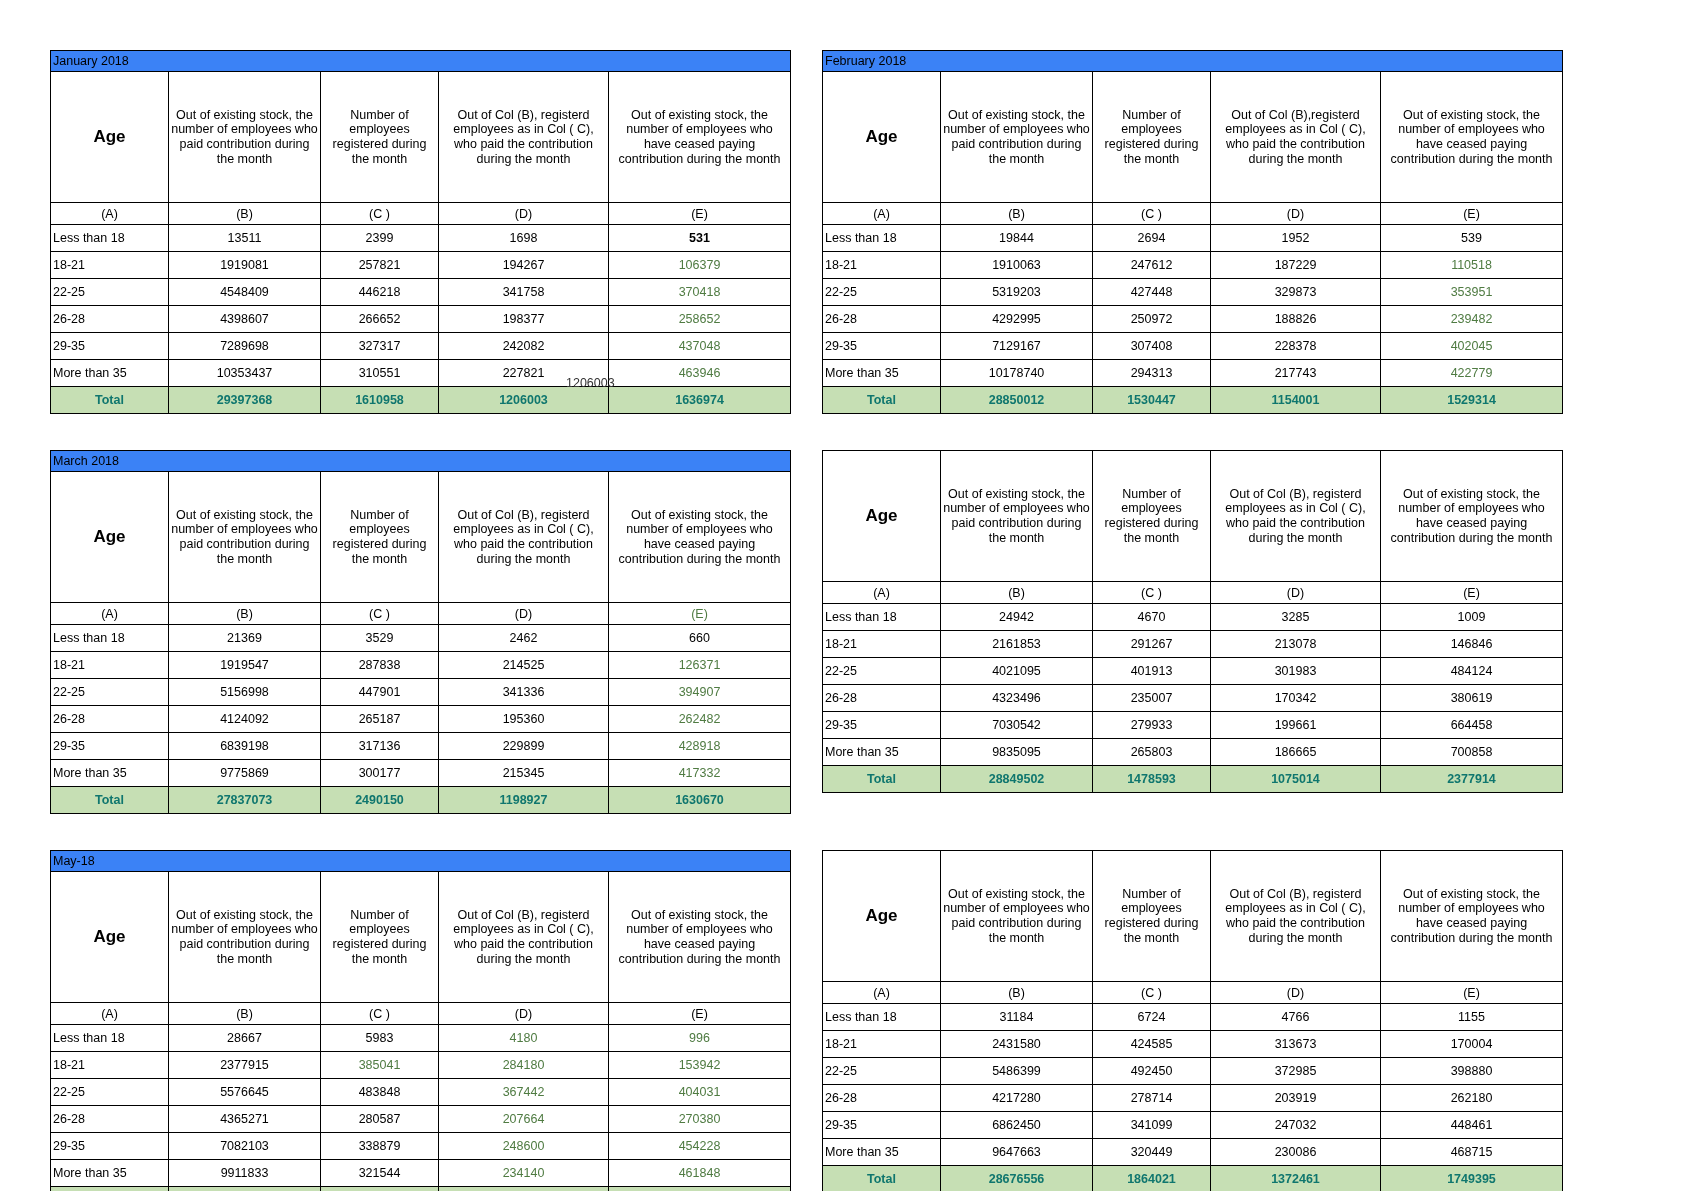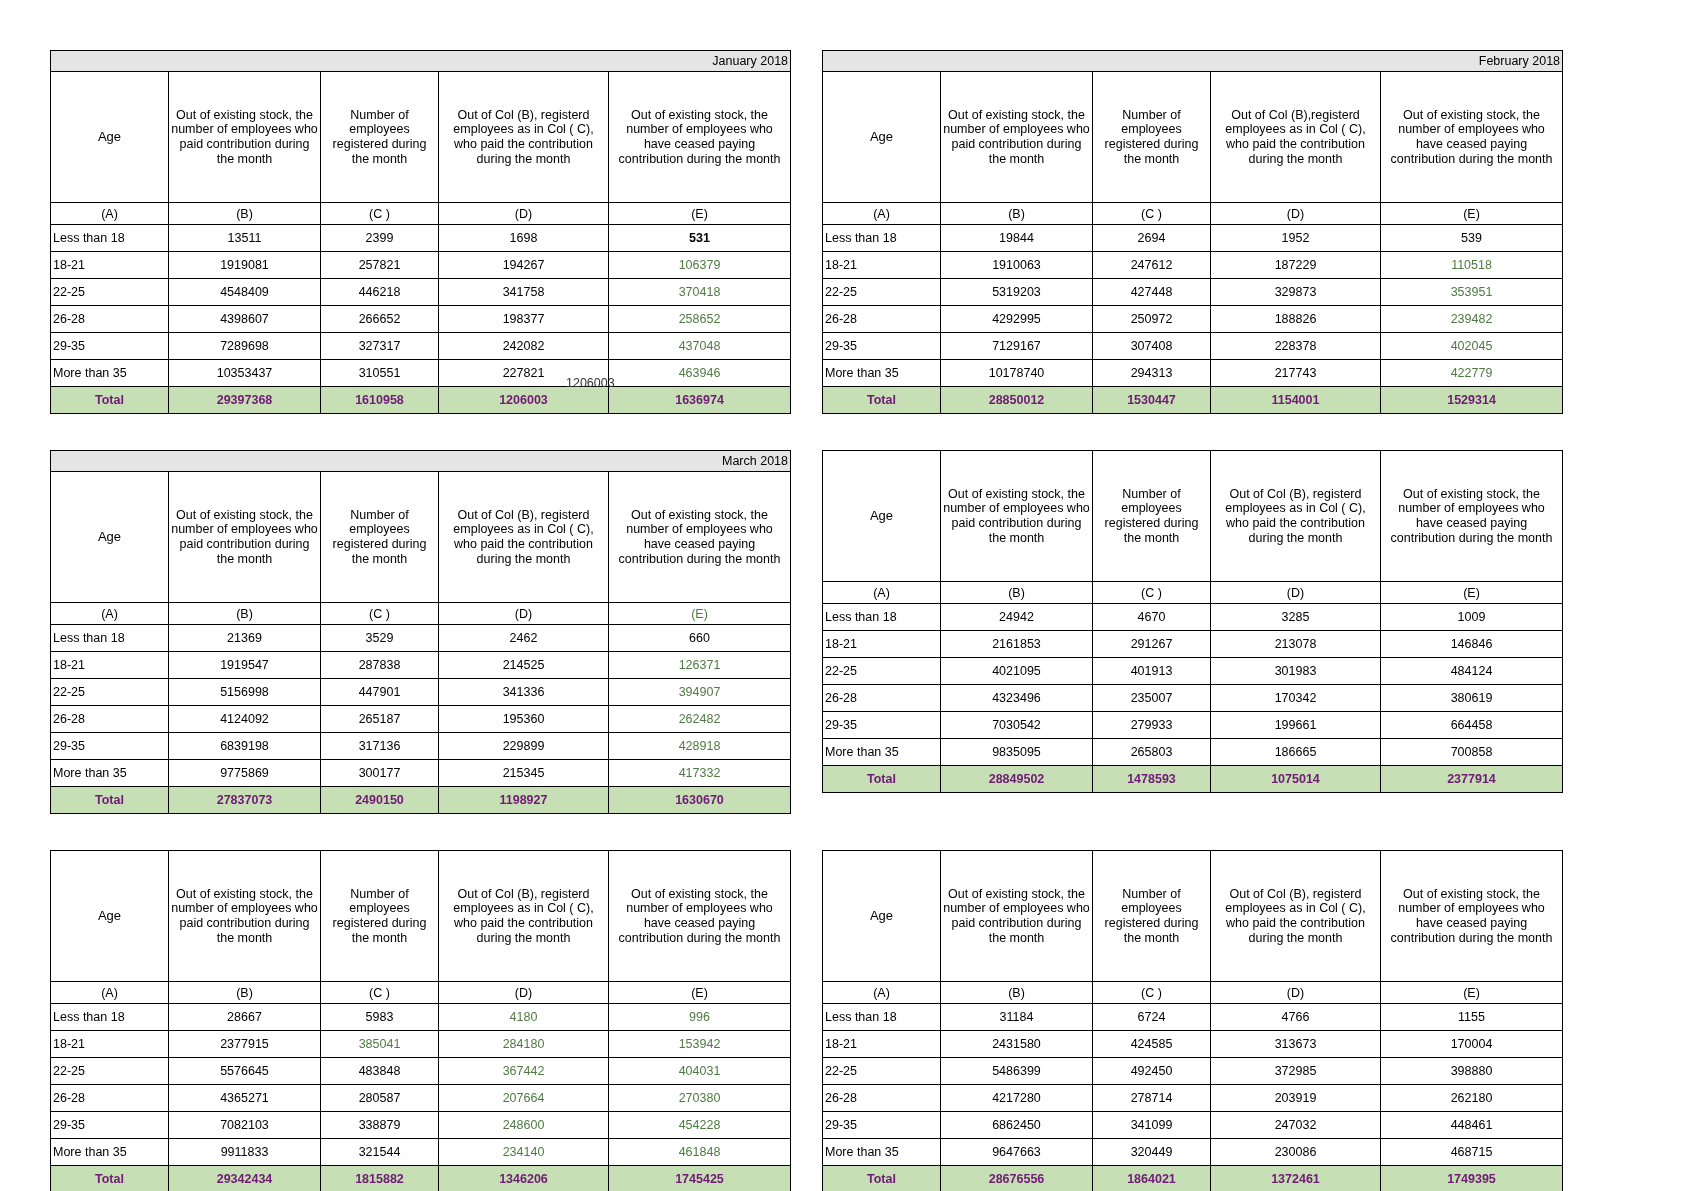--- a/index.html
+++ b/index.html
@@ -34,37 +34,37 @@
     table-layout: fixed;
   }
   table.t td, table.t th {
     border: 1px solid #000000;
     padding: 1px 2px;
     font-weight: normal;
     font-size: 12.5px;
     vertical-align: middle;
   }
   .title-cell {
-    background: #e5e5e5;
-    text-align: right;
+    background: #3b82f6;
+    text-align: left;
     font-weight: bold;
     font-size: 13px;
     height: 18px;
   }
   .hdr {
     text-align: center;
     font-weight: bold;
     font-size: 12px;
     line-height: 1.18;
     height: 128px;
     overflow: hidden;
   }
   .hdr.age {
-    font-weight: normal;
-    font-size: 13px;
+    font-weight: bold;
+    font-size: 17px;
     margin-top: 12px;
   }
   .collbl {
     text-align: center;
     font-weight: bold;
     font-size: 12.5px;
     height: 19px;
   }
   .collbl.green {
     color: #4f7b42;
@@ -82,21 +82,21 @@
   td.num.green {
     color: #4f7b42;
   }
   td.num.bold {
     font-weight: bold;
     border-radius: 7px;
   }
   tr.total td {
     background: #c6dfb4;
     font-weight: bold;
-    color: #701a75;
+    color: #0f766e;
     text-align: center;
     height: 24px;
   }
   tr.total td.first {
     text-align: center;
   }
   .stray {
     position: absolute;
     font-size: 12.5px;
     color: #333333;
@@ -433,20 +433,23 @@
         <table class="t">
           <colgroup>
             <col class="c-age">
             <col class="c-b">
             <col class="c-c">
             <col class="c-d">
             <col class="c-e">
           </colgroup>
           <tbody>
             <tr>
+              <td class="title-cell" colspan="5">May-18</td>
+            </tr>
+            <tr>
               <td class="hdr age">Age</td>
               <td class="hdr">Out of existing stock, the number of employees who paid contribution during the month</td>
               <td class="hdr">Number of employees registered during the month</td>
               <td class="hdr">Out of Col (B), registerd employees as in Col ( C), who paid the contribution during the month</td>
               <td class="hdr">Out of existing stock, the number of  employees  who have ceased paying contribution during the month</td>
             </tr>
             <tr>
               <td class="collbl">(A)</td>
               <td class="collbl">(B)</td>
               <td class="collbl">(C )</td>

